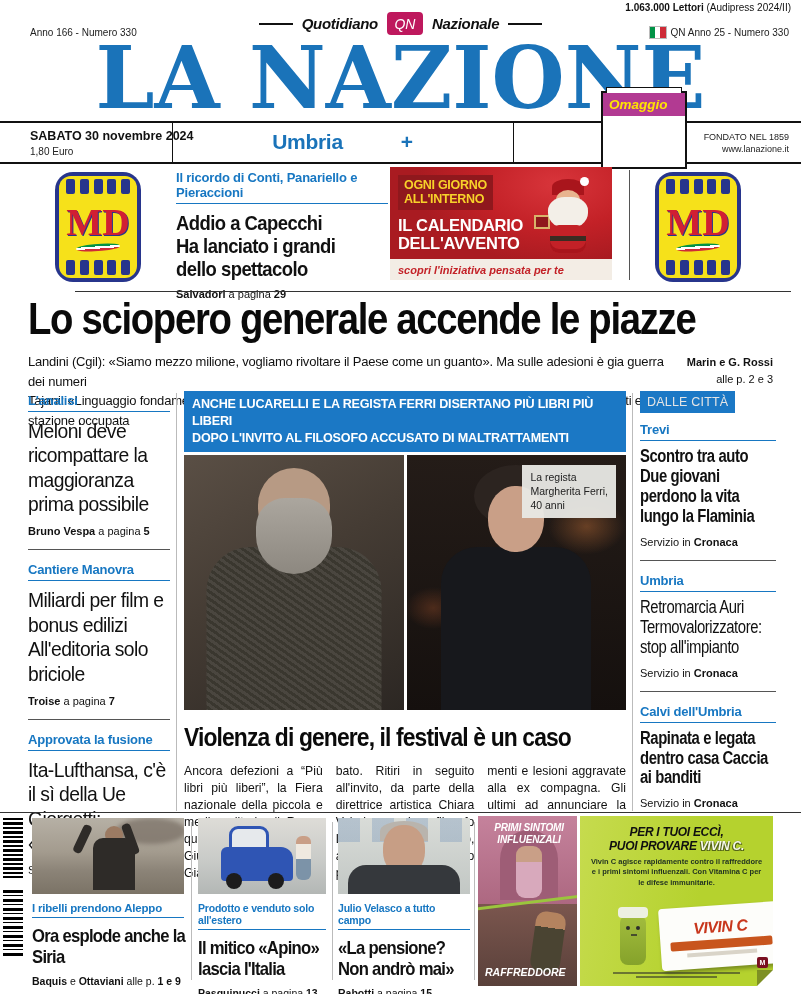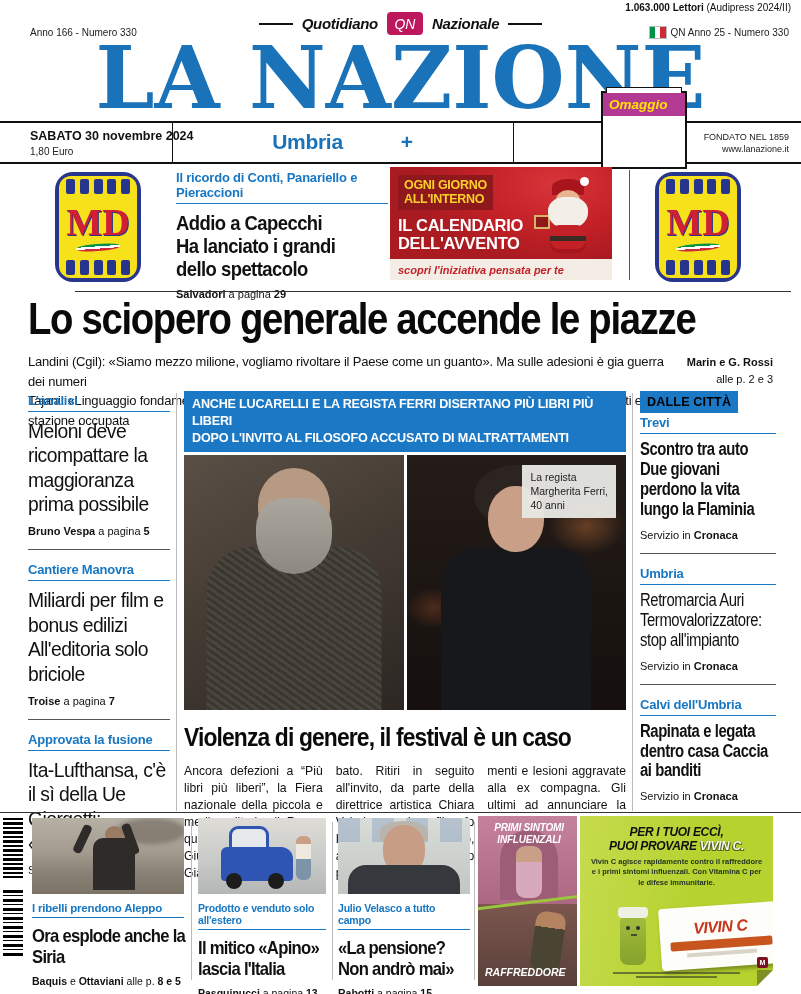--- a/index.html
+++ b/index.html
@@ -107,22 +107,22 @@
   .vdiv { width:1px; background:#bbb; position:absolute; }
   .col-left  { left:28px;  top:393px; width:142px; position:absolute; }
   .col-center{ left:184px; top:391px; width:442px; position:absolute; }
   .col-right { left:640px; top:391px; width:136px; position:absolute; }
 
   .lh { font-size:21px; font-weight:400; letter-spacing:-0.6px; line-height:1.16; margin-top:7px;
         transform:scaleX(.92); transform-origin:left top; width:109%; }
   .sep { border-top:1px solid #555; margin:12px 0; }
   .colby { margin-top:9px; }
 
-  .badge { display:inline-block; background:#1b78c5; color:#000000; font-weight:700; font-size:12.5px;
-           padding:4px 7px; margin-bottom:2px; letter-spacing:0.2px; }
+  .badge { display:inline-block; background:#1b78c5; color:#e5e5e5; font-weight:400; font-size:12.5px;
+           padding:4px 7px; margin-bottom:9px; letter-spacing:0.2px; }
   .rh { font-size:17.5px; line-height:1.14; letter-spacing:-0.5px; margin-top:6px;
         transform:scaleX(.85); transform-origin:left top; width:117%; font-weight:800; }
   .rh.light { font-weight:400; }
 
   .banner { background:#1b78c5; color:#fff; font-weight:800; font-size:12.6px; line-height:1.35;
             padding:5px 8px; letter-spacing:-0.2px; }
   .photos { display:flex; gap:3px; margin-top:3px; height:255px; }
   .photo { flex:1; position:relative; overflow:hidden; }
   .pcap { position:absolute; background:rgba(233,233,229,.95); color:#222; font-size:10.5px; line-height:1.35;
           padding:5px 8px; white-space:pre-line; }
@@ -419,21 +419,21 @@
   <div class="bcell" style="left:32px;width:152px">
     <div class="bphoto photo-aleppo">
       <div class="al-smoke"></div>
         <div class="al-arm1"></div>
         <div class="al-arm2"></div>
         <div class="al-head"></div>
         <div class="al-fig"></div>
     </div>
     <div class="bkicker">I ribelli prendono Aleppo</div>
     <div class="bhead">Ora esplode anche la Siria</div>
-    <div class="byline bby"><b>Baquis</b><span> e </span><b>Ottaviani</b><span> alle p. </span><b>8 e 5</b></div>
+    <div class="byline bby"><b>Baquis</b><span> e </span><b>Ottaviani</b><span> alle p. </span><b>1 e 9</b></div>
   </div>
   <div class="bdiv" style="left:191px"></div>
 
   <div class="bcell" style="left:198px;width:128px">
     <div class="bphoto photo-apino">
       <div class="ape-cab"></div>
         <div class="ape-body"></div>
         <div class="ape-w1"></div>
         <div class="ape-w2"></div>
         <div class="ape-girl"></div>

